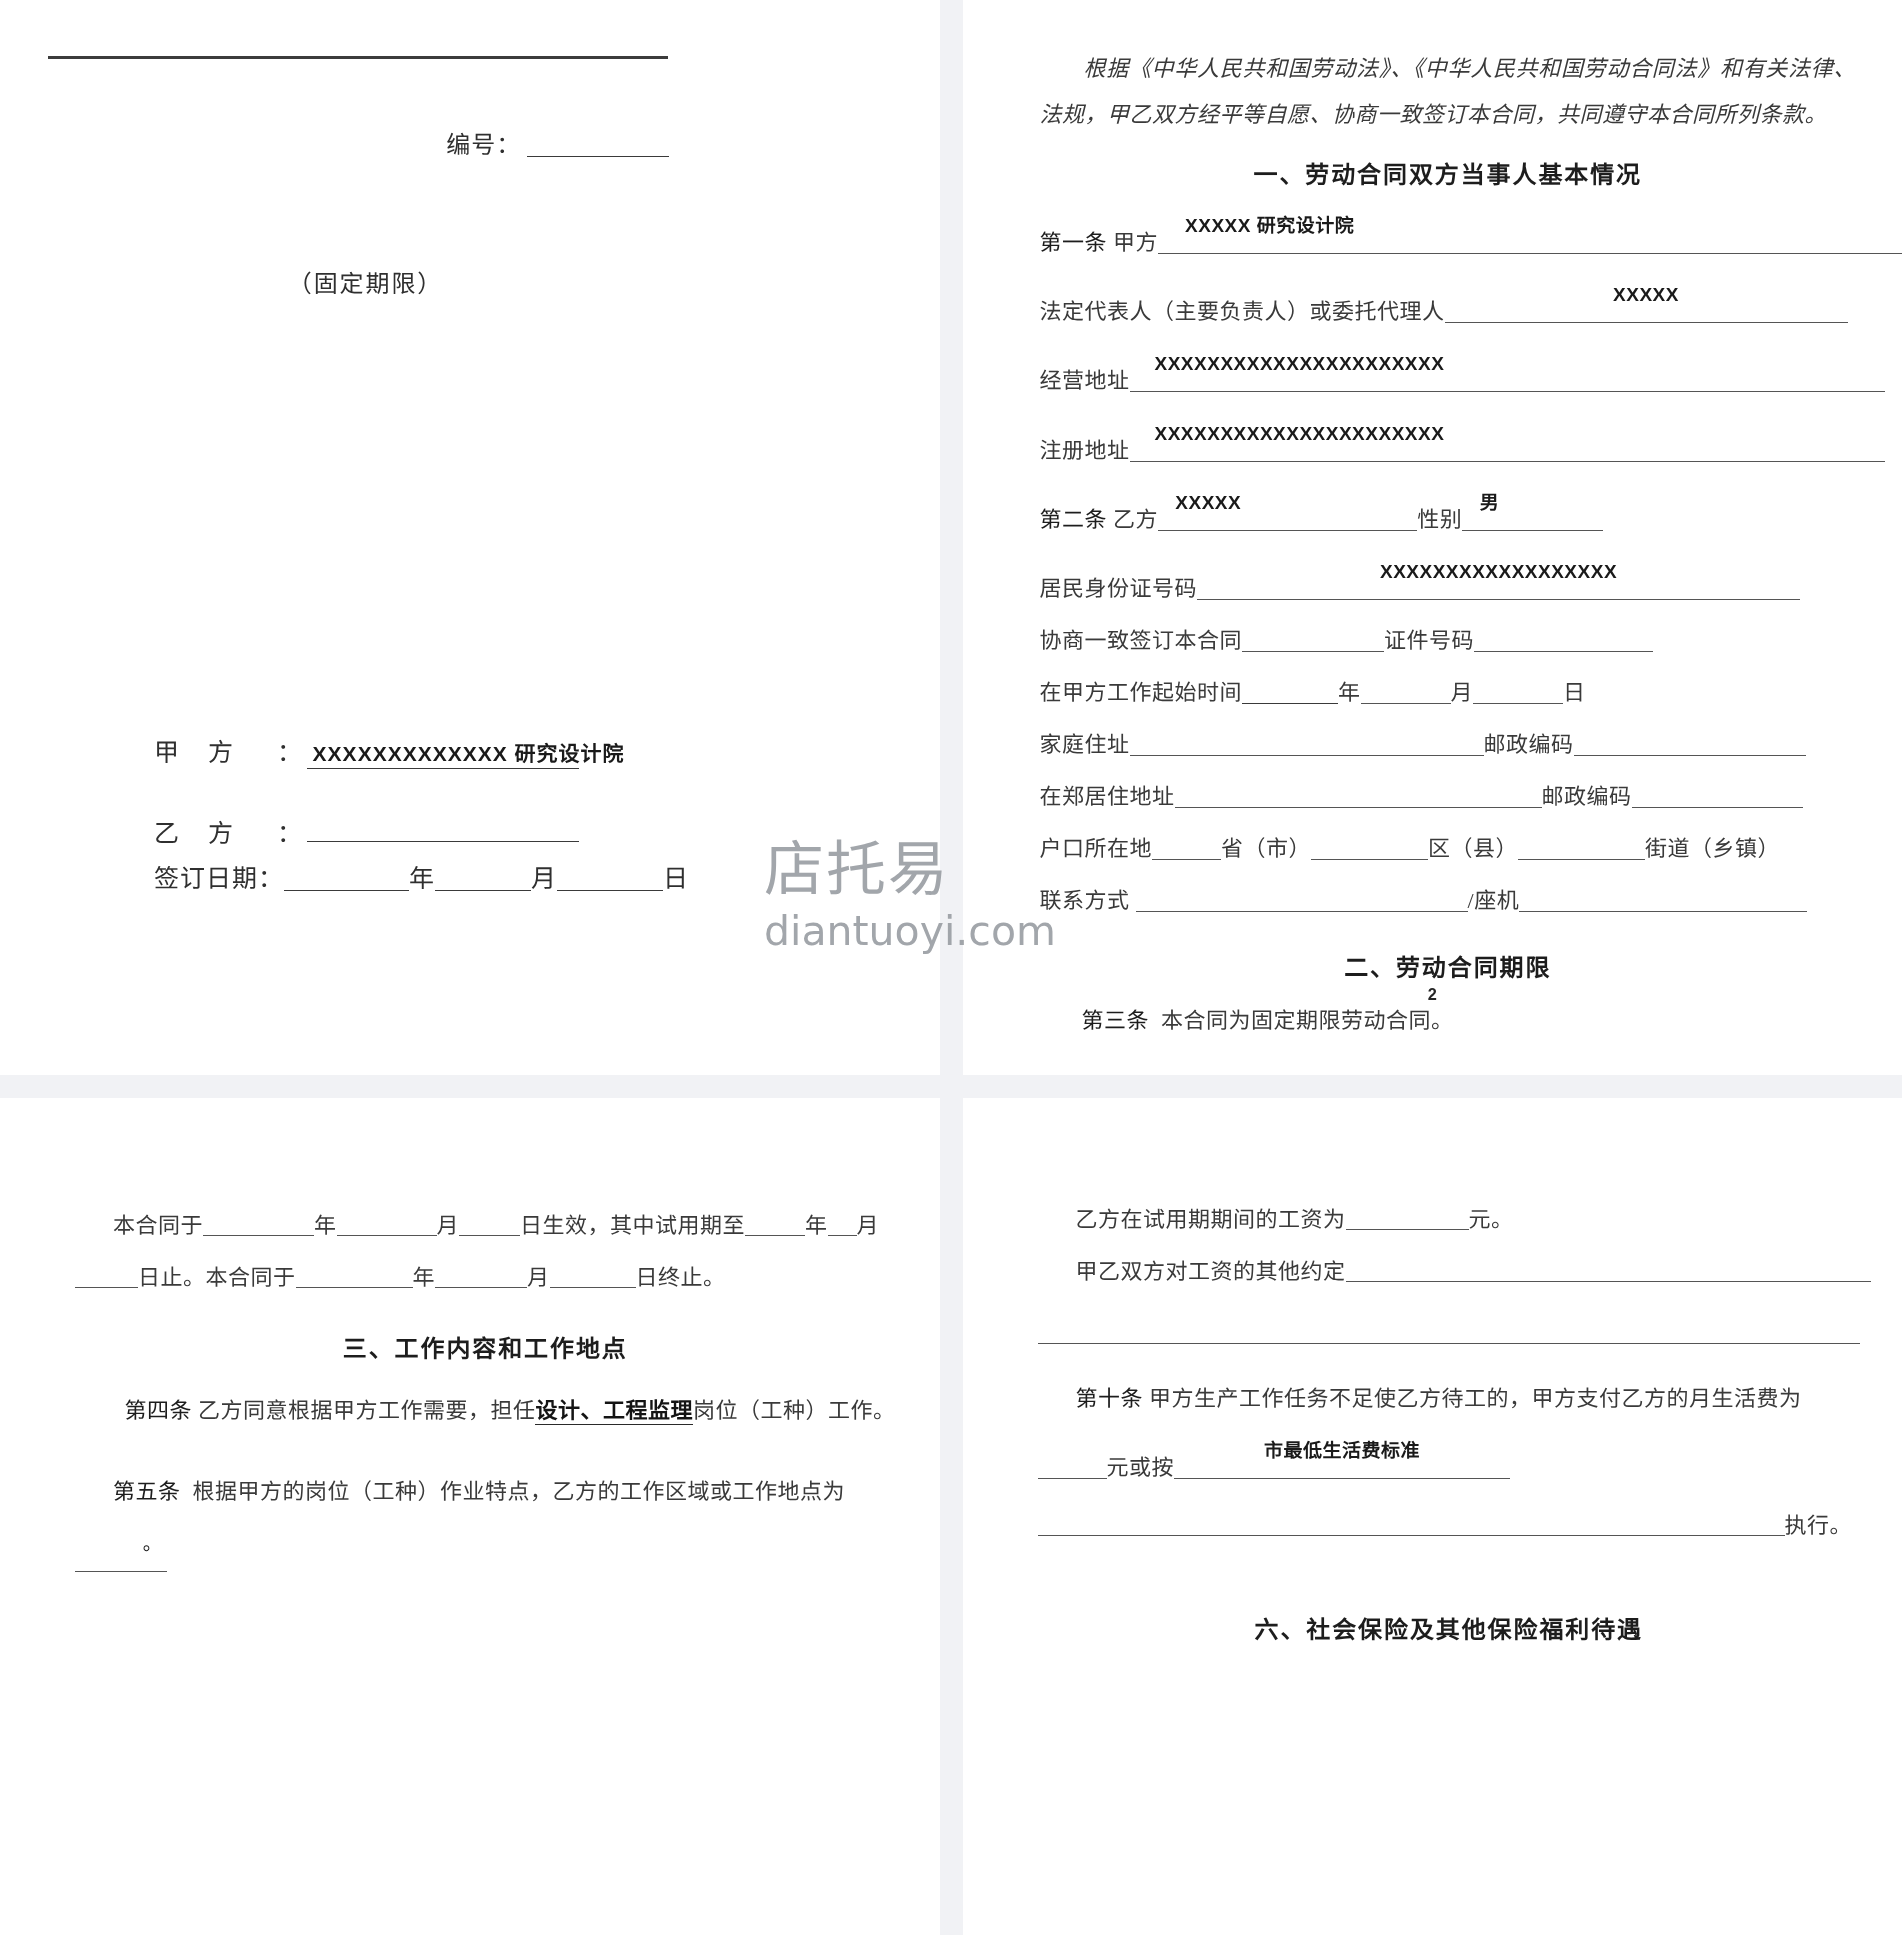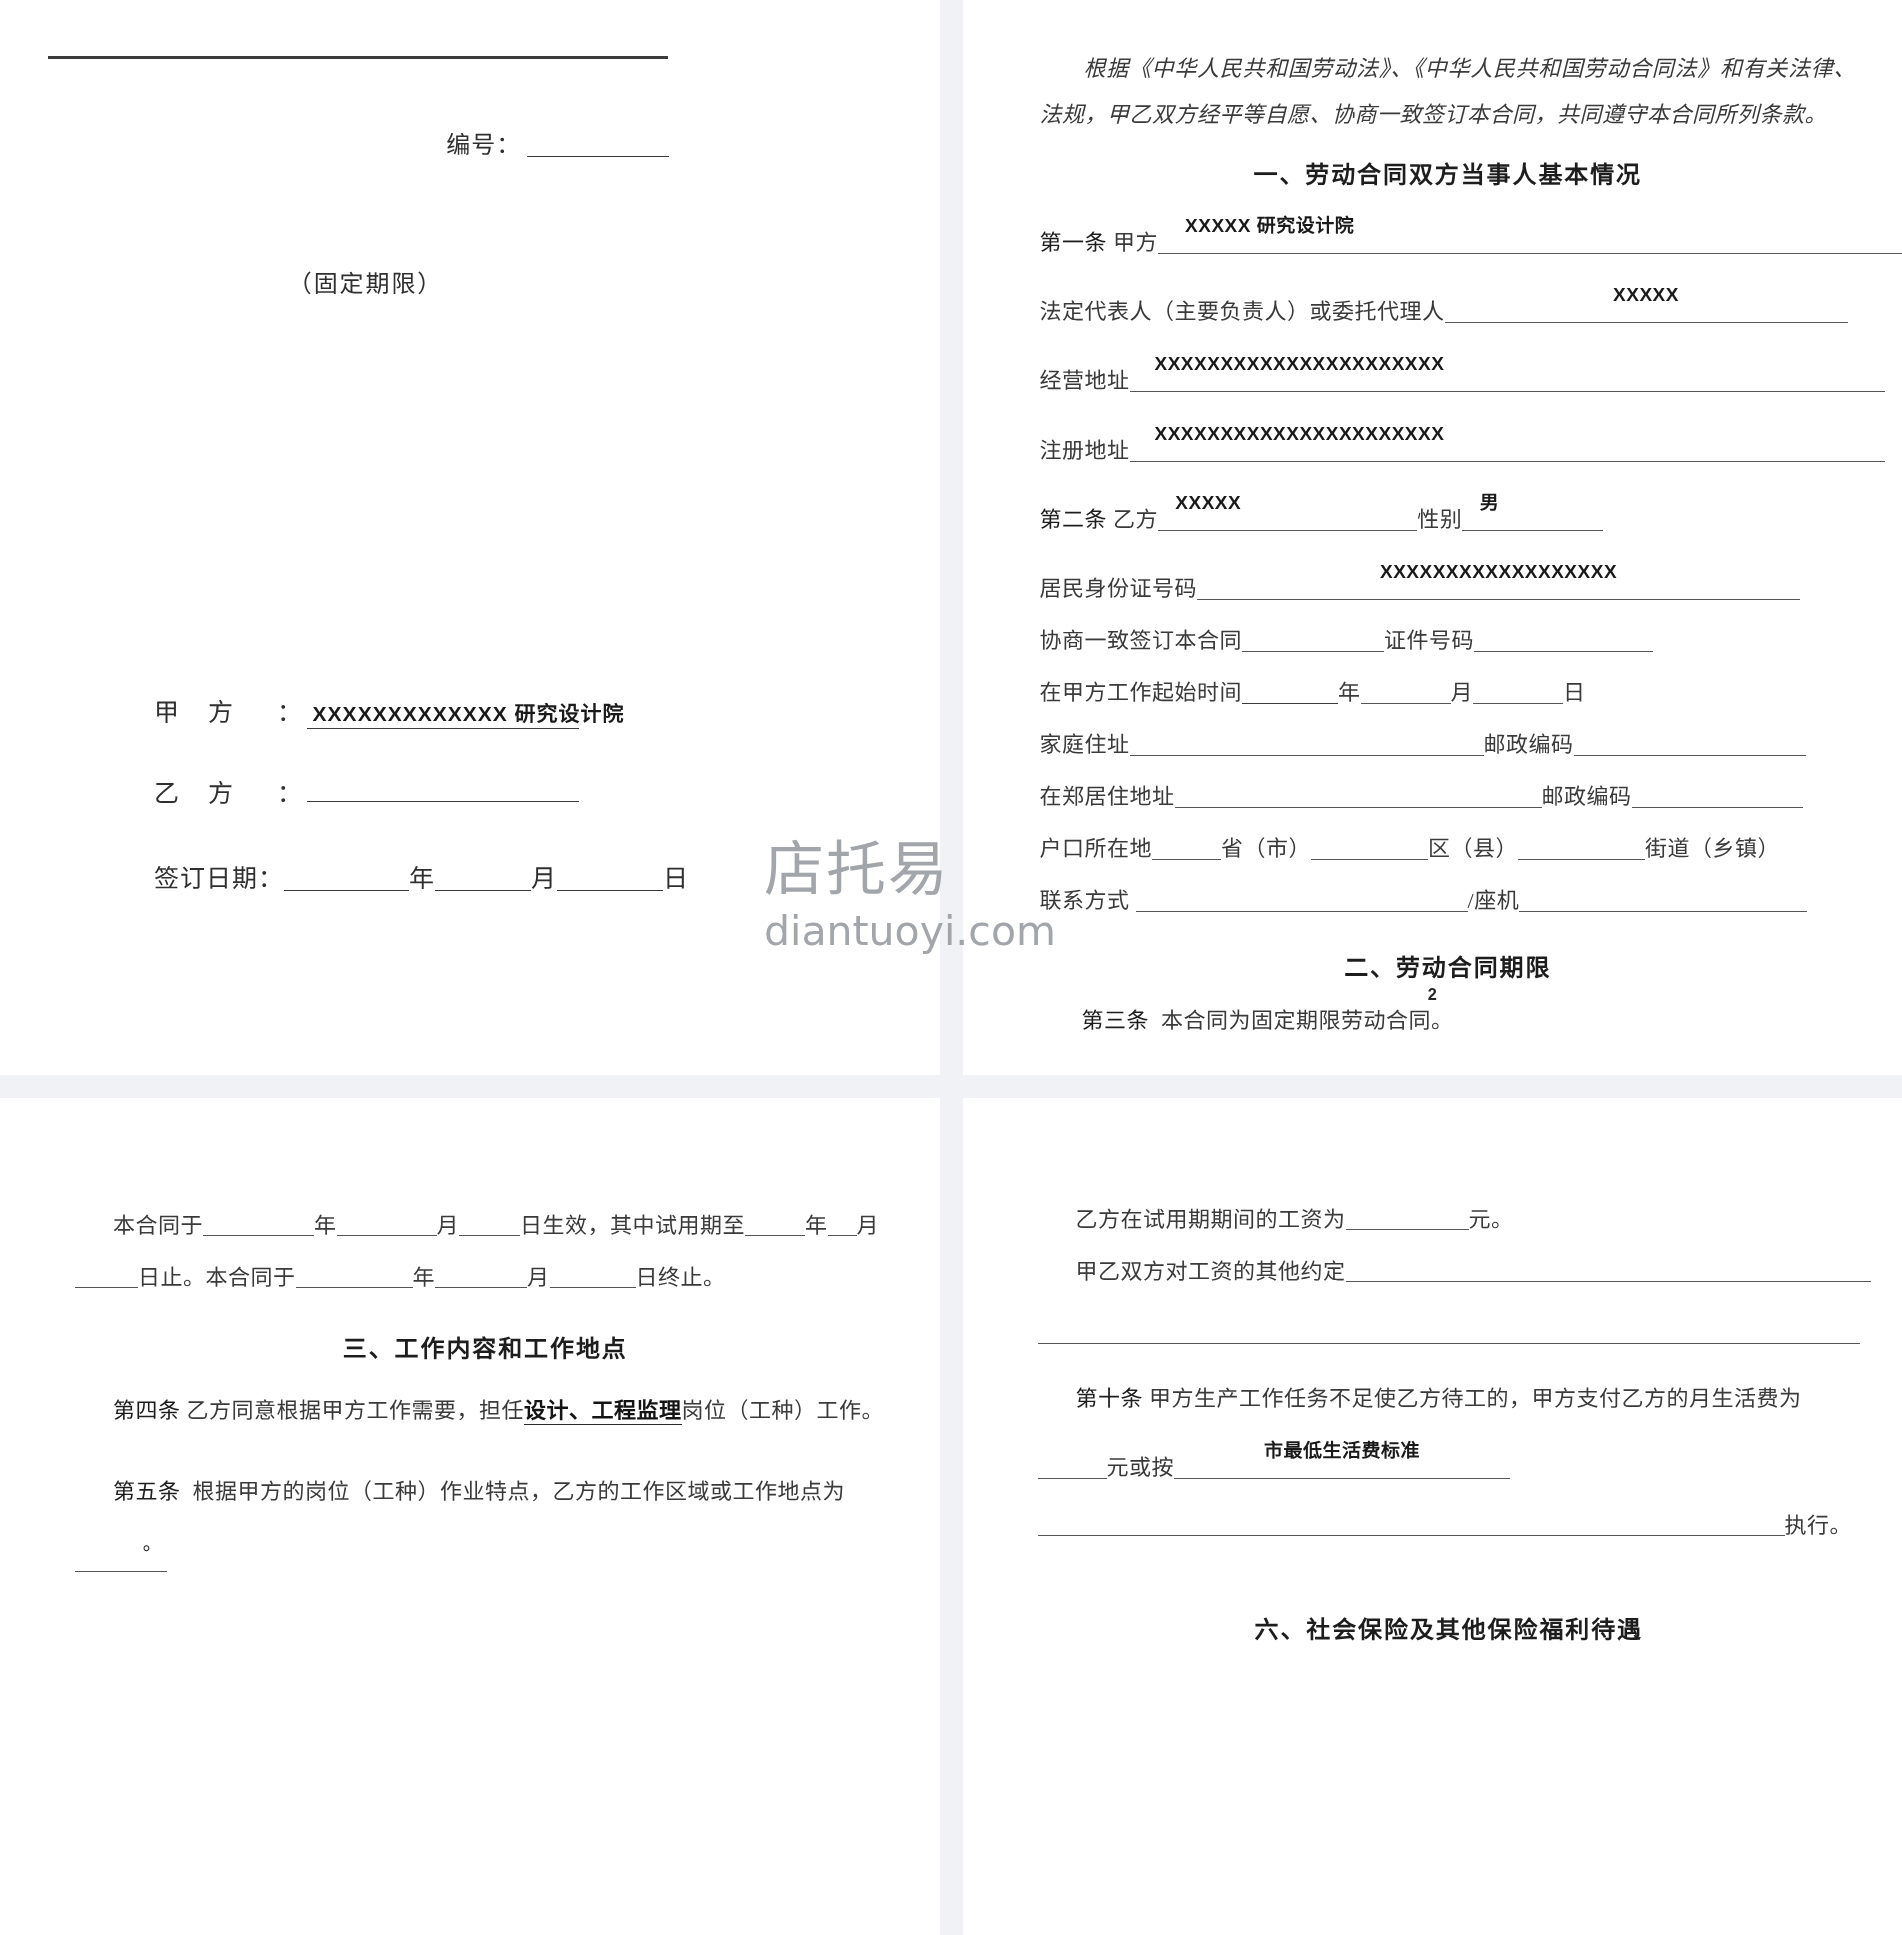--- a/index.html
+++ b/index.html
@@ -87,21 +87,21 @@
   .cover-sub {
     position: absolute;
     left: 10px; top: 264px;
     width: 711px;
     text-align: center;
     font-size: 24px;
     letter-spacing: 1.9px;
     color: #2f2f2f;
   }
 
-  .sig-block { position: absolute; left: 154px; top: 692px; width: 672px; }
+  .sig-block { position: absolute; left: 154px; top: 732px; width: 672px; }
   .sig-row {
     font-size: 25px;
     letter-spacing: 1px;
     margin-bottom: 44px;
     white-space: nowrap;
     color: #2f2f2f;
   }
   .sig-row .lbl { display: inline-block; width: 123px; letter-spacing: 29px; }
   .sig-row .colon { margin-right: 3.8px; }
   .sig-fill {
@@ -331,21 +331,21 @@
     <div class="page p3">
       <div class="page-inner">
         <div class="body-col" style="top:102px;left:75px;right:44px;">
 
           <div class="clause-row wrap">
             <span style="display:inline-block;width:38px;"></span><span>本合同于</span><span class="fill empty" style="width:111px;"></span><span>年</span><span class="fill empty" style="width:100px;"></span><span>月</span><span class="fill empty" style="width:61px;"></span><span>日生效，其中试用期至</span><span class="fill empty" style="width:60px;"></span><span>年</span><span class="fill empty" style="width:29px;"></span><span>月</span><span class="fill empty" style="width:63px;"></span><span>日止。本合同于</span><span class="fill empty" style="width:117px;"></span><span>年</span><span class="fill empty" style="width:92px;"></span><span>月</span><span class="fill empty" style="width:86px;"></span><span>日终止。</span>
           </div>
 
           <div class="section-h" style="margin-top:25px;">三、工作内容和工作地点</div>
 
-          <div class="clause-row wrap" style="margin-top:21px;">
+          <div class="clause-row wrap" style="margin-top:21px;text-align:right;">
             <span style="display:inline-block;width:38px;"></span><span class="cno">第四条</span>&nbsp;<span>乙方同意根据甲方工作需要，担任</span><span class="u-text">设计、工程监理</span><span>岗位（工种）工作。</span>
           </div>
 
           <div class="clause-row wrap" style="margin-top:29px;">
             <span style="display:inline-block;width:38px;"></span><span class="cno">第五条</span>&nbsp;&nbsp;<span>根据甲方的岗位（工种）作业特点，乙方的工作区域或工作地点为</span><span class="fill empty" style="width:63px;"></span><span class="fill empty" style="width:29px;">。</span>
           </div>
 
         </div>
       </div>
     </div>

